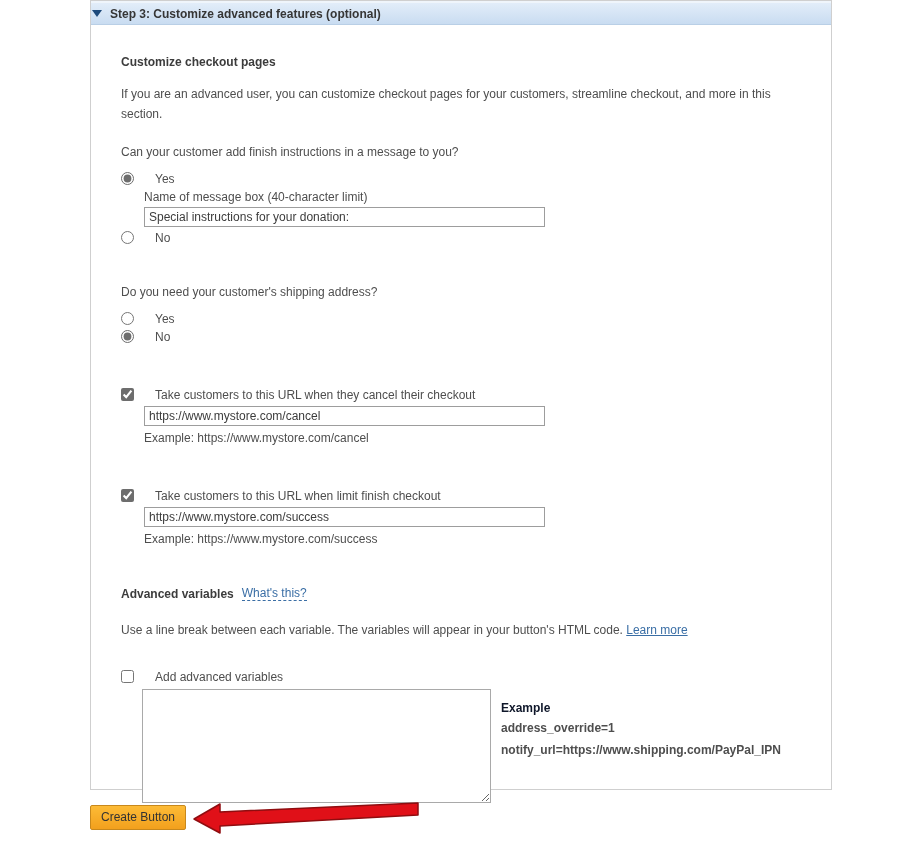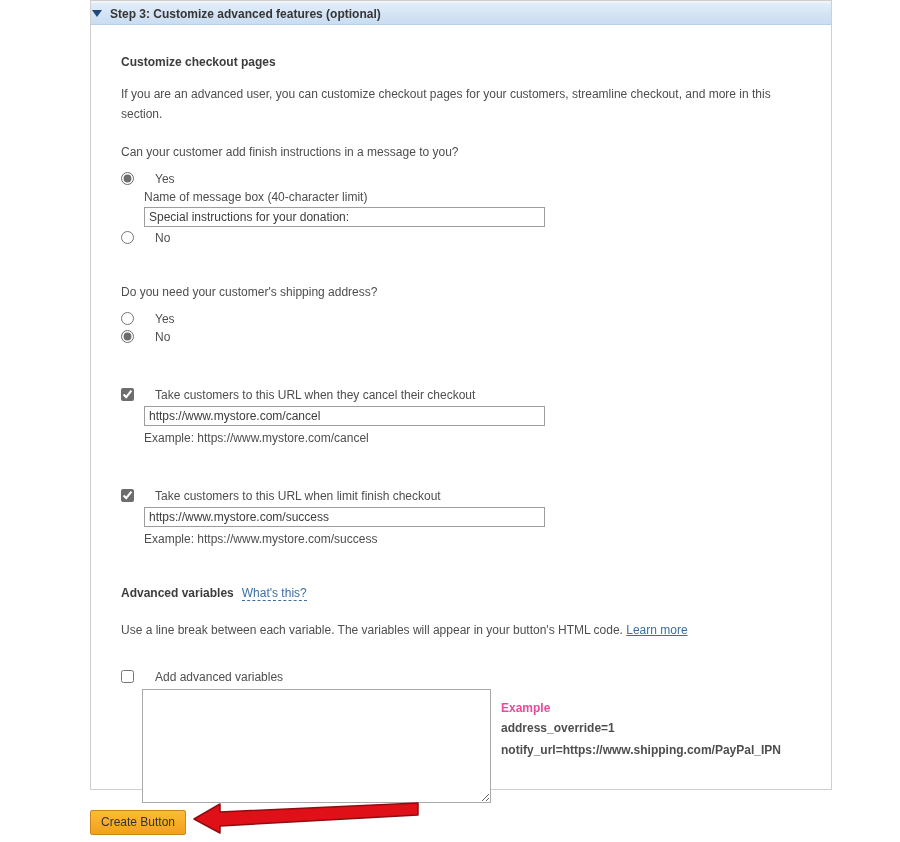--- a/index.html
+++ b/index.html
@@ -79,21 +79,21 @@
     color: #3c3c3c;
     background: #ffffff;
   }
   .example-line { margin: 5px 0 0 23px; }
 
   .block-gap-lg { margin-top: 40px; }
   .block-gap-xl { margin-top: 44px; }
 
   .adv-heading-row {
     display: flex;
-    align-items: center;
+    align-items: flex-end;
     gap: 8px;
     margin-top: 40px;
   }
   .adv-heading { font-weight: bold; color: #3c3c3c; }
   a.link { color: #3a6ea5; text-decoration: underline; cursor: pointer; }
   a.link-dashed {
     color: #3a6ea5;
     text-decoration: none;
     border-bottom: 1px dashed #3a6ea5;
     cursor: pointer;
@@ -108,28 +108,28 @@
   }
   textarea.adv-textarea {
     width: 349px;
     height: 114px;
     border: 1px solid #a9a9a9;
     resize: both;
     font-family: "Liberation Sans", sans-serif;
     font-size: 12px;
   }
   .example-block { padding-top: 12px; }
-  .example-heading { font-weight: bold; color: #ec4899; margin-bottom: 5px; }
+  .example-heading { font-weight: bold; color: #0f172a; margin-bottom: 5px; }
   .example-block .line { margin-bottom: 5px; line-height: 1.4; font-weight: bold; }
 
   .footer-row {
     position: absolute;
     left: 90px; top: 805px;
     display: flex;
-    align-items: flex-end;
+    align-items: flex-start;
   }
   button.create-btn {
     background: linear-gradient(#fdbb36, #f2a01d);
     border: 1px solid #c8881c;
     border-radius: 2px;
     padding: 4px 10px 5px 10px;
     font-family: "Liberation Sans", sans-serif;
     font-size: 12px;
     color: #333333;
     cursor: pointer;

